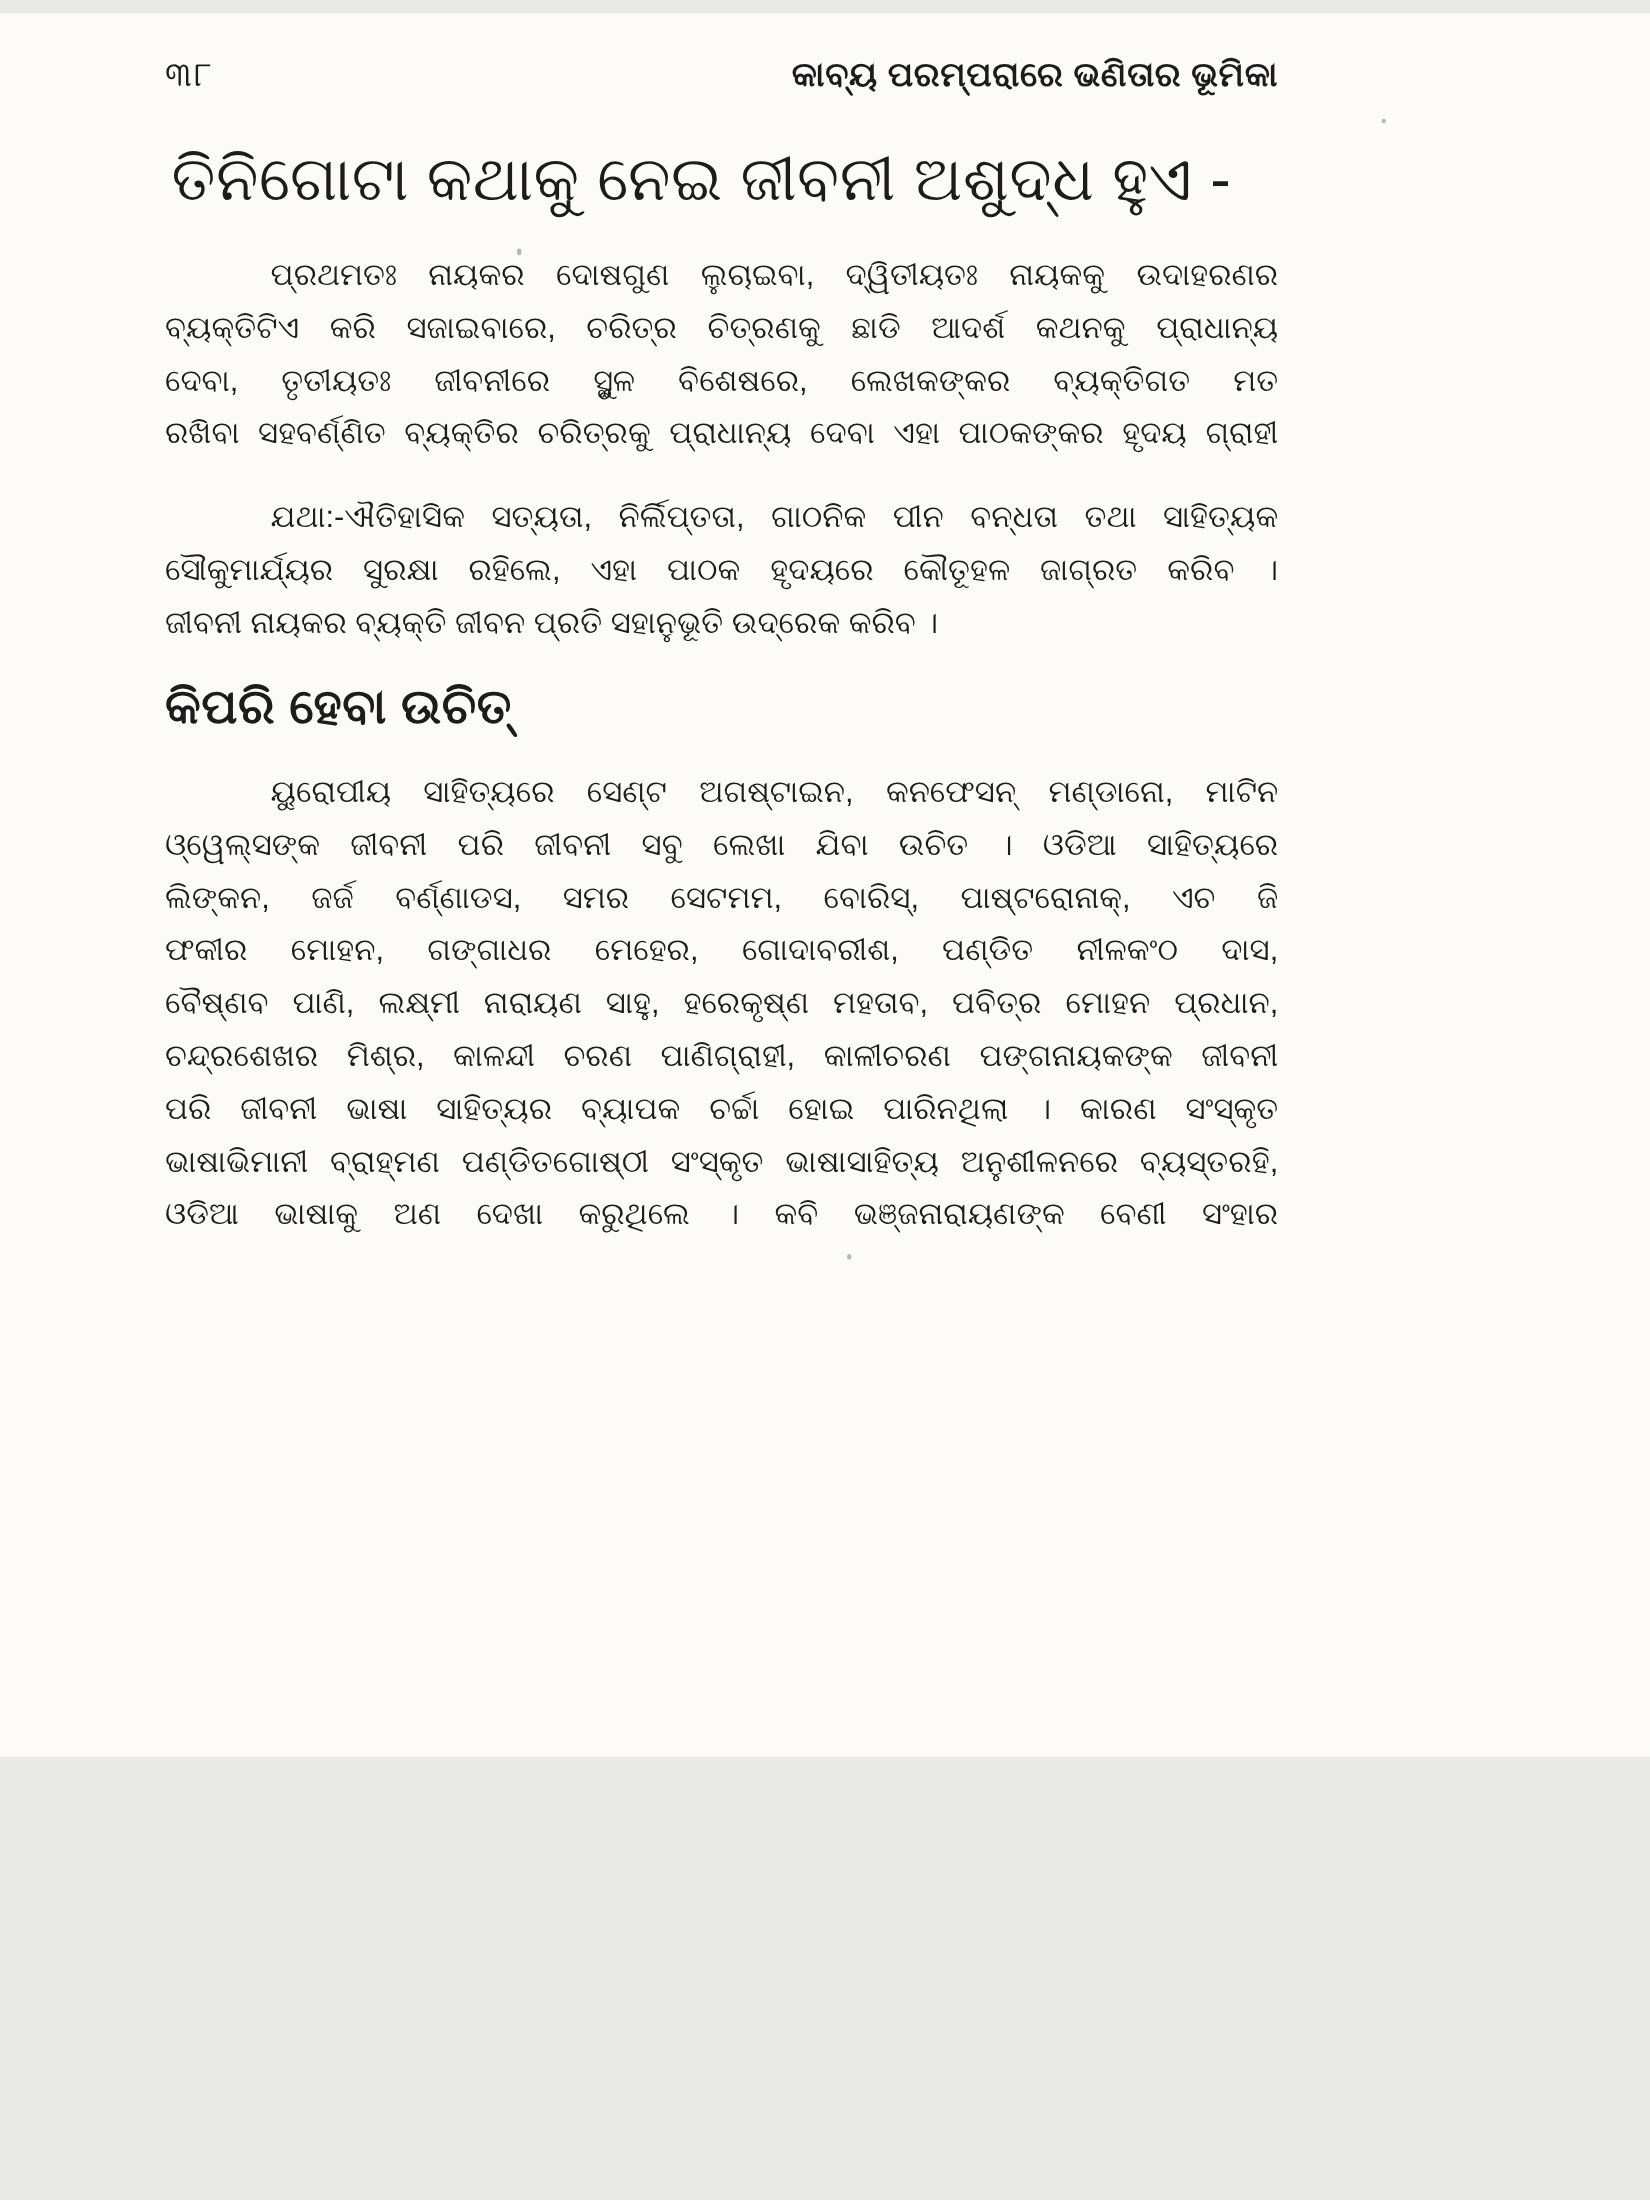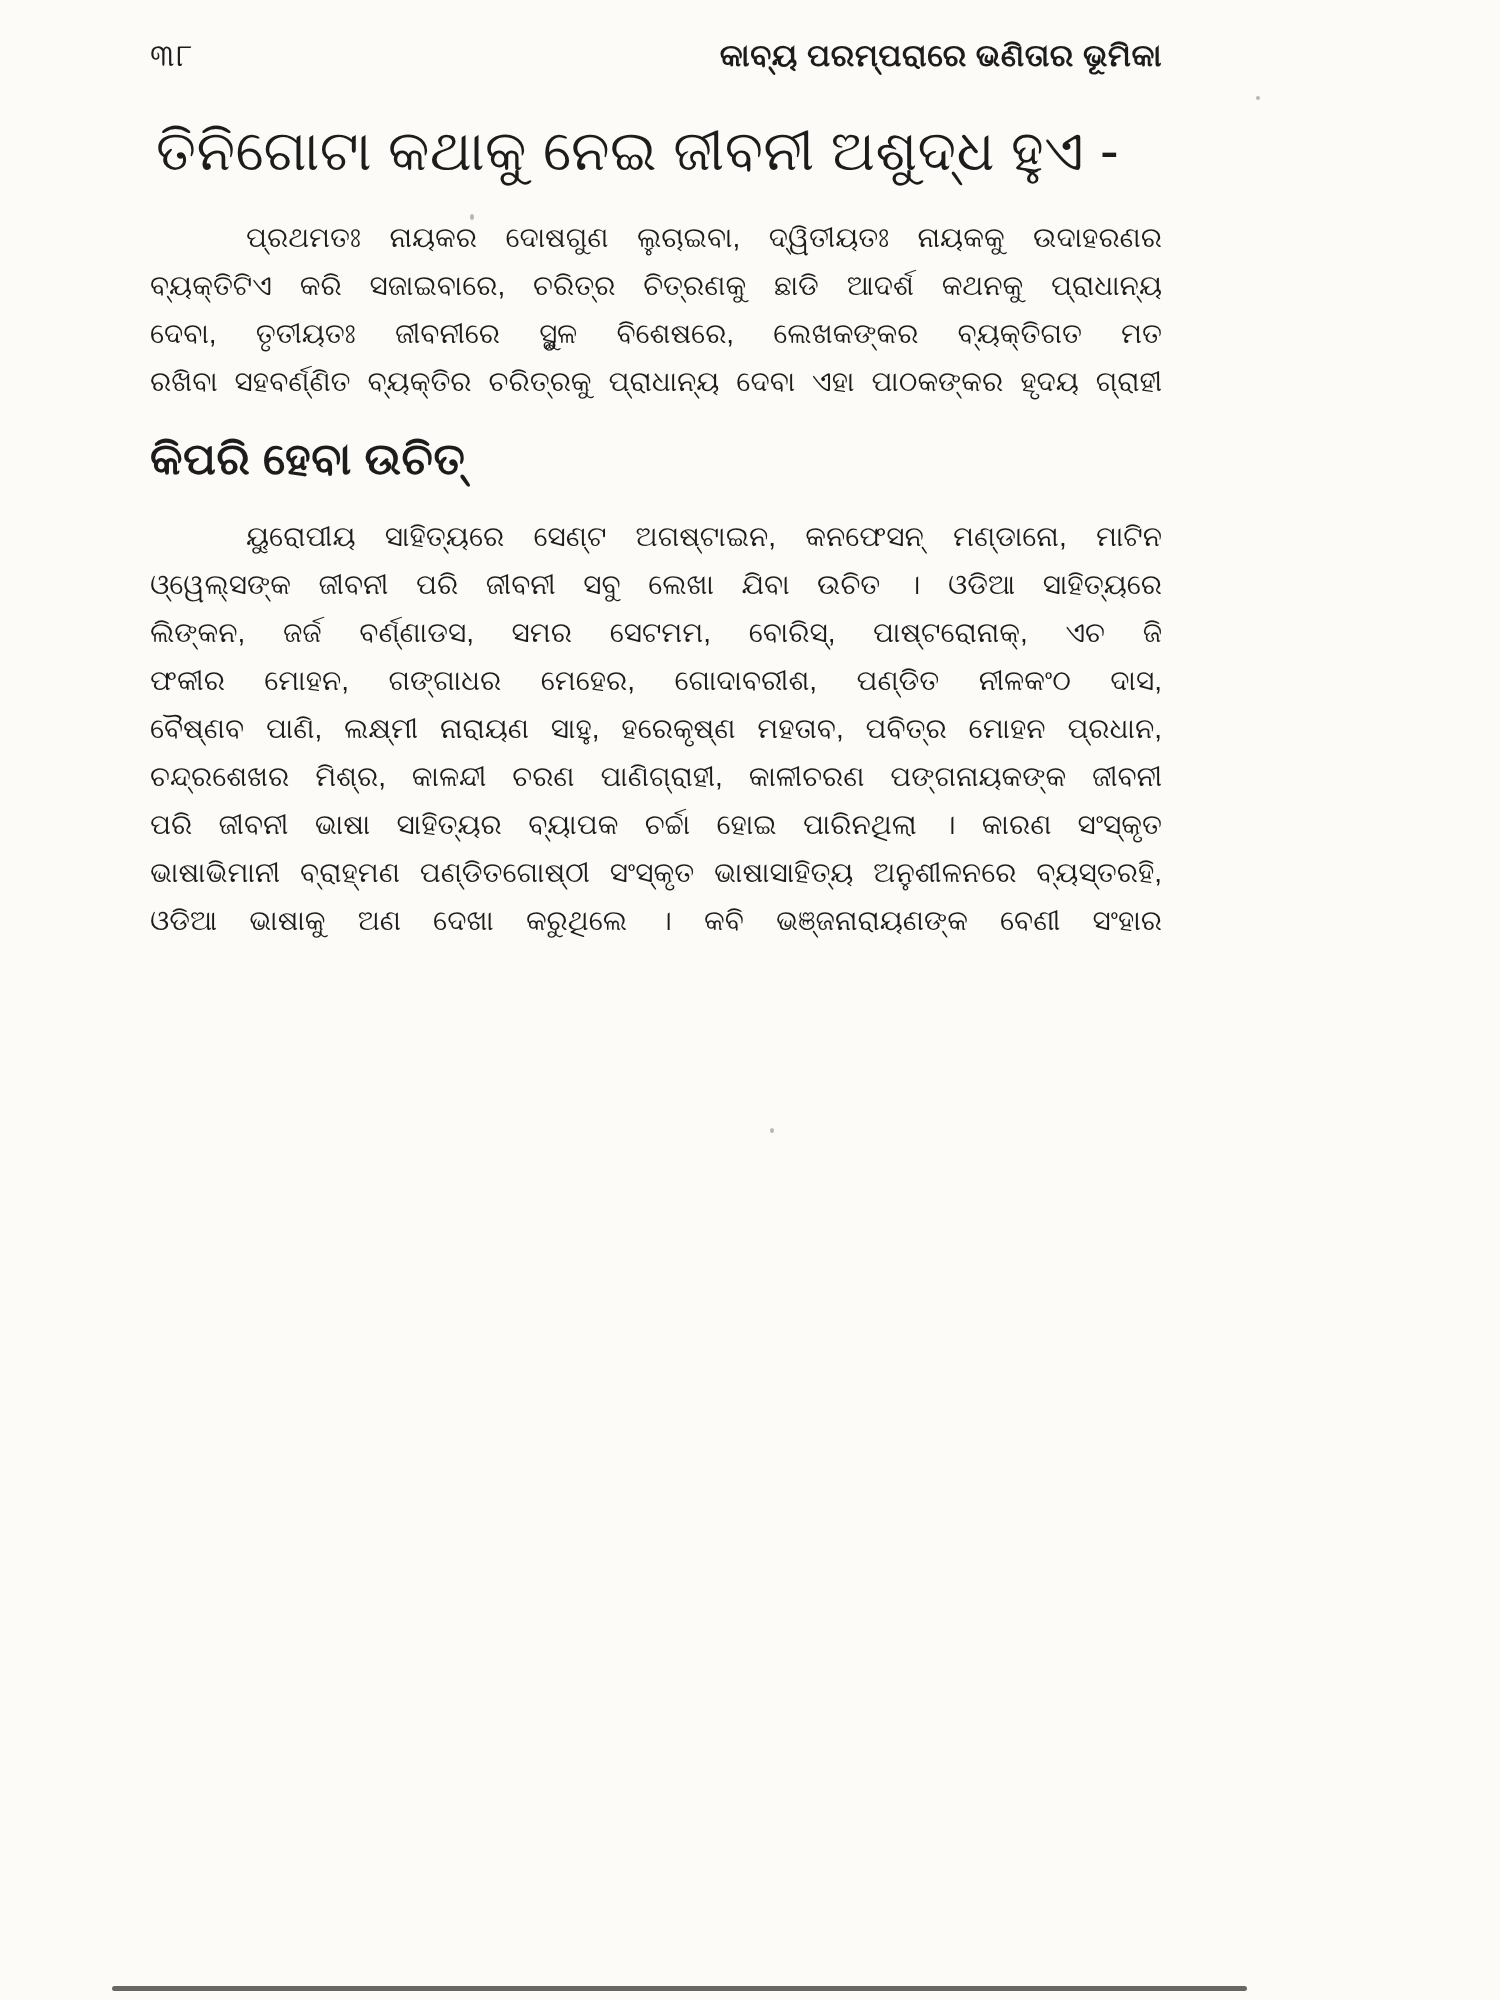--- a/index.html
+++ b/index.html
@@ -3,22 +3,22 @@
 <meta charset="utf-8">
 <style>
   html, body {
     margin: 0;
     padding: 0;
     background: #e9e9e6;
   }
   .page {
     position: relative;
     width: 1500px;
-    height: 2000px;
-    margin: 0 auto;
+    height: 1585px;
+    margin: 12px auto;
     background: var(--paper, #fcfbf8);
     overflow: hidden;
     font-family: "Liberation Sans", "DejaVu Sans", sans-serif;
     color: var(--ink, #1c1c1c);
   }
   .content {
     position: absolute;
     left: 150px;
     top: 38px;
     width: 1012px;
@@ -90,20 +90,25 @@
 
     <div class="main-heading">ତିନିଗୋଟା କଥାକୁ ନେଇ ଜୀବନୀ ଅଶୁଦ୍ଧ ହୁଏ -</div>
 
     <div class="para">
         <div class="line first">ପ୍ରଥମତଃ ନାୟକର ଦୋଷଗୁଣ ଲୁଚାଇବା, ଦ୍ୱିତୀୟତଃ ନାୟକକୁ ଉଦାହରଣର</div>
         <div class="line">ବ୍ୟକ୍ତିଟିଏ କରି ସଜାଇବାରେ, ଚରିତ୍ର ଚିତ୍ରଣକୁ ଛାଡି ଆଦର୍ଶ କଥନକୁ ପ୍ରାଧାନ୍ୟ</div>
         <div class="line">ଦେବା, ତୃତୀୟତଃ ଜୀବନୀରେ ସ୍ଥୁଳ ବିଶେଷରେ, ଲେଖକଙ୍କର ବ୍ୟକ୍ତିଗତ ମତ</div>
         <div class="line">ରଖିବା ସହବର୍ଣ୍ଣିତ ବ୍ୟକ୍ତିର ଚରିତ୍ରକୁ ପ୍ରାଧାନ୍ୟ ଦେବା ଏହା ପାଠକଙ୍କର ହୃଦୟ ଗ୍ରାହୀ</div>
       </div>
 
+    <div class="para">
+        <div class="line first">ଯଥା:-ଐତିହାସିକ ସତ୍ୟତା, ନିର୍ଲିପ୍ତତା, ଗାଠନିକ ପୀନ ବନ୍ଧତା ତଥା ସାହିତ୍ୟକ</div>
+        <div class="line">ସୌକୁମାର୍ଯ୍ୟର ସୁରକ୍ଷା ରହିଲେ, ଏହା ପାଠକ ହୃଦୟରେ କୌତୂହଳ ଜାଗ୍ରତ କରିବ ।</div>
+        <div class="line last">ଜୀବନୀ ନାୟକର ବ୍ୟକ୍ତି ଜୀବନ ପ୍ରତି ସହାନୁଭୂତି ଉଦ୍ରେକ କରିବ ।</div>
+      </div>
 
     <div class="sub-heading">କିପରି ହେବା ଉଚିତ୍</div>
 
     <div class="para">
         <div class="line first">ୟୁରୋପୀୟ ସାହିତ୍ୟରେ ସେଣ୍ଟ ଅଗଷ୍ଟାଇନ, କନଫେସନ୍ ମଣ୍ଡାନୋ, ମାଟିନ</div>
         <div class="line">ଓ୍ୱେଲ୍ସଙ୍କ ଜୀବନୀ ପରି ଜୀବନୀ ସବୁ ଲେଖା ଯିବା ଉଚିତ । ଓଡିଆ ସାହିତ୍ୟରେ</div>
         <div class="line">ଲିଙ୍କନ, ଜର୍ଜ ବର୍ଣ୍ଣାଡସ, ସମର ସେଟମମ, ବୋରିସ୍, ପାଷ୍ଟରୋନାକ୍, ଏଚ ଜି</div>
         <div class="line">ଫକୀର ମୋହନ, ଗଙ୍ଗାଧର ମେହେର, ଗୋଦାବରୀଶ, ପଣ୍ଡିତ ନୀଳକଂଠ ଦାସ,</div>
         <div class="line">ବୈଷ୍ଣବ ପାଣି, ଲକ୍ଷ୍ମୀ ନାରାୟଣ ସାହୁ, ହରେକୃଷ୍ଣ ମହତାବ, ପବିତ୍ର ମୋହନ ପ୍ରଧାନ,</div>
         <div class="line">ଚନ୍ଦ୍ରଶେଖର ମିଶ୍ର, କାଳନ୍ଦୀ ଚରଣ ପାଣିଗ୍ରାହୀ, କାଳୀଚରଣ ପଙ୍ଗନାୟକଙ୍କ ଜୀବନୀ</div>

